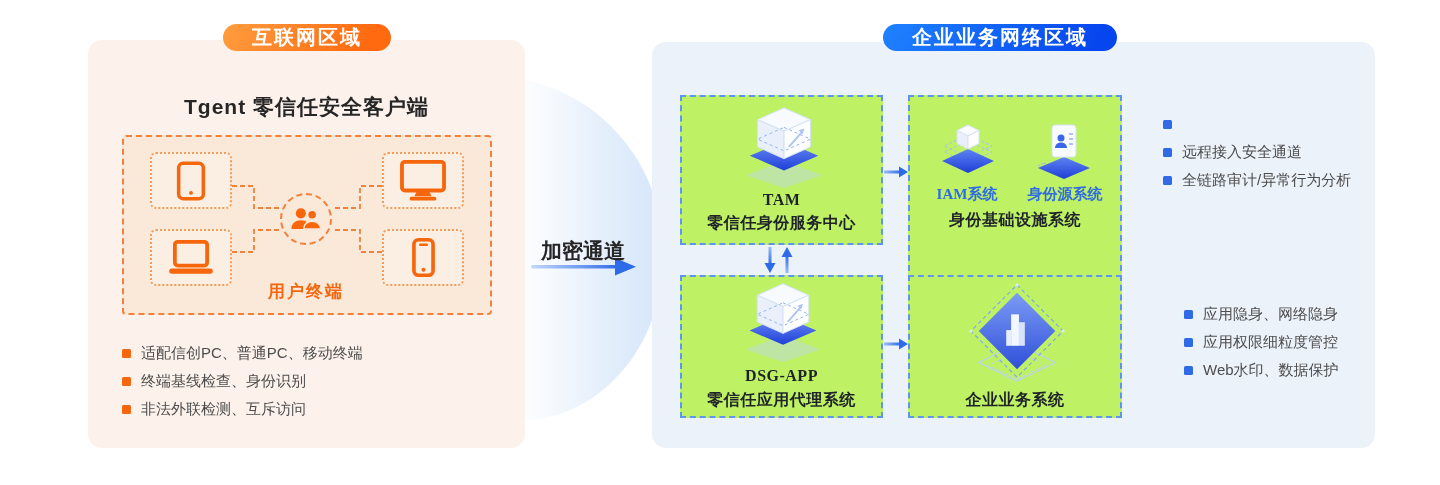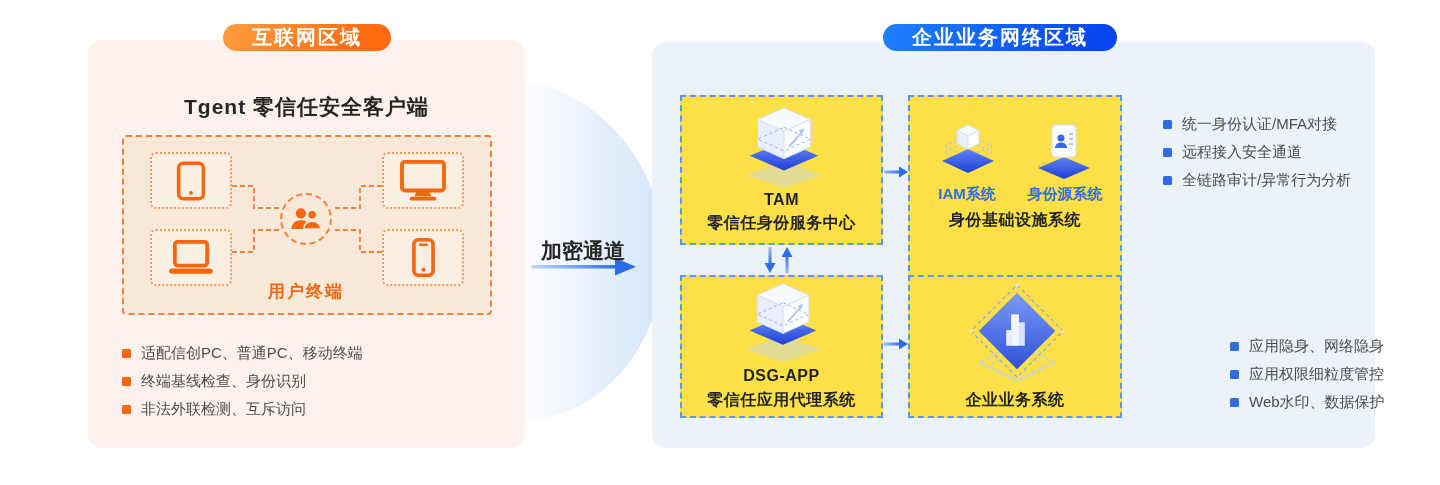--- a/index.html
+++ b/index.html
@@ -37,28 +37,28 @@
 
   
   .blist{position:absolute;list-style:none;margin:0;padding:0;}
   .blist li{display:flex;align-items:center;gap:10px;height:28px;
          font-size:15px;color:#4D4D4D;white-space:nowrap;}
   .sq{width:9px;height:9px;border-radius:1.5px;flex:none;}
   .sq-orange{background:#F5660D;}
   .sq-blue{background:#2F6BE4;}
   .bullets-left{left:122px;top:339px;}
   .bullets-top{left:1163px;top:110px;}
-  .bullets-bottom{left:1230px;top:300px;margin-top:32px;}
+  .bullets-bottom{left:1184px;top:300px;}
 
   
   .channel-label{position:absolute;left:533px;top:237px;width:100px;text-align:center;
          font-size:21px;font-weight:700;color:#262626;}
 
   
-  .zbox{position:absolute;background:#fde047;border:2px dashed #5E95F5;box-sizing:border-box;}
+  .zbox{position:absolute;background:#bef264;border:2px dashed #5E95F5;box-sizing:border-box;font-family:Liberation Serif, serif;}
   .zbox-tam{left:680px;top:95px;width:203px;height:150px;}
   .zbox-iam{left:908px;top:95px;width:214px;height:186px;}
   .zbox-dsg{left:680px;top:275px;width:203px;height:143px;}
   .zbox-biz{left:908px;top:275px;width:214px;height:143px;padding-left:8px;}
   .box-line{position:absolute;left:0;width:100%;text-align:center;font-weight:700;
          color:#1F2329;font-size:16px;letter-spacing:0.5px;white-space:nowrap;}
   .blue-label{position:absolute;text-align:center;font-size:15px;font-weight:700;
          color:#2F6BE4;white-space:nowrap;}
 
   svg.overlay{position:absolute;left:0;top:0;width:1440px;height:485px;pointer-events:none;}
@@ -275,21 +275,20 @@
       <span class="sq sq-orange"></span>
       <span>非法外联检测、互斥访问</span>
       </li>
   </ul>
 
   <div class="channel-label">加密通道</div>
 
   <ul class="blist bullets-top">
     <li>
       <span class="sq sq-blue"></span>
-      <span>统一身份认证/MFA对接</span>
       </li>
     <li>
       <span class="sq sq-blue"></span>
       <span>远程接入安全通道</span>
       </li>
     <li>
       <span class="sq sq-blue"></span>
       <span>全链路审计/异常行为分析</span>
       </li>
   </ul>

